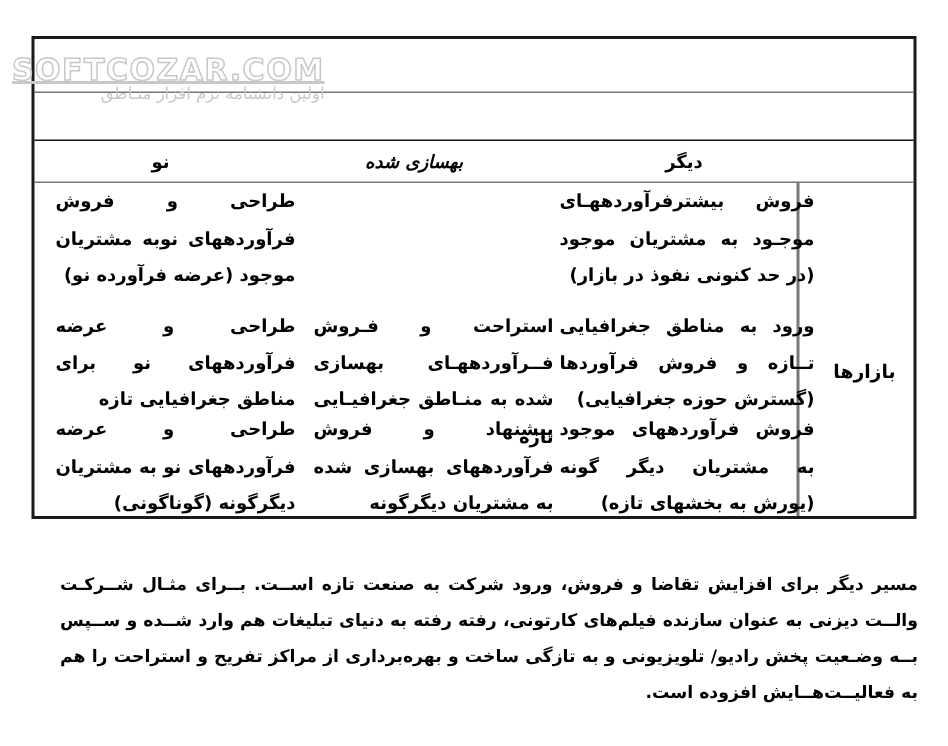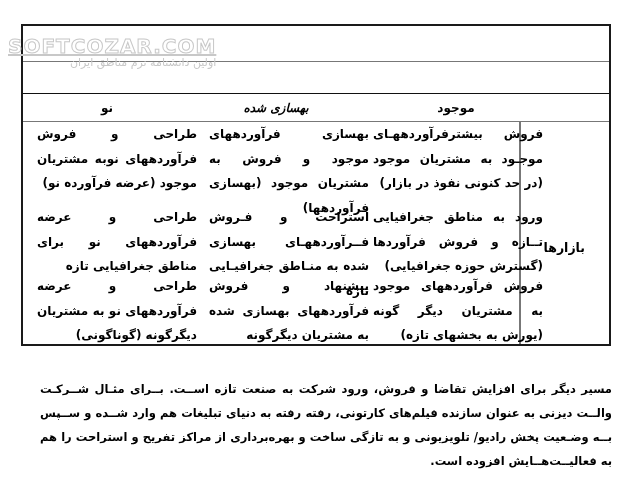--- a/index.html
+++ b/index.html
@@ -14,21 +14,21 @@
   .hrow { position: absolute; left: 0; right: 0; box-sizing: border-box; }
   .row-empty1 { top: 0; height: 36px; border-bottom: 1.5px solid #777; }
   .row-empty2 { top: 36px; height: 32px; border-bottom: 1.5px solid #111; }
   .row-head { top: 68px; height: 28px; border-bottom: 1.5px solid #777; }
   .head-cell {
     position: absolute; top: 0; height: 28px; line-height: 28px;
     font-weight: bold; font-size: 12px; text-align: center; direction: rtl;
   }
   .body-area { position: absolute; top: 96px; left: 0; right: 0; bottom: 0; }
   .label-col {
-    position: absolute; right: 16px; top: 0; bottom: 0; width: 74px;
+    position: absolute; right: 4px; top: 0; bottom: 0; width: 74px;
     border-left: 2px solid #777; box-sizing: border-box; padding-left: 22px;
   }
   .label-text {
     position: absolute; right: 8px; top: 118px; font-weight: bold; font-size: 12.5px;
     direction: rtl;
   }
   .cell {
     position: absolute; direction: rtl; text-align: justify; text-align-last: right;
     font-weight: bold; font-size: 12px; line-height: 24.5px; box-sizing: border-box;
   }
@@ -48,41 +48,40 @@
     text-align-last: right;
   }
 </style>
 </head>
 <body>
 
 <div class="table-wrap">
   <div class="hrow row-empty1"></div>
   <div class="hrow row-empty2"></div>
   <div class="hrow row-head">
-    <div class="head-cell" style="right:58px; width:190px;">موجود</div>
+    <div class="head-cell" style="right:58px; width:190px;">دیگر</div>
     <div class="head-cell" style="right:248px; width:170px;font-style:italic;">بهسازی شده</div>
     <div class="head-cell" style="right:418px; width:168px;">نو</div>
   </div>
   <div class="body-area">
     <div class="label-col">
       <span class="label-text">بازارها</span>
     </div>
 
     <div class="cell" style="right:66px; width:170px; top:0;">فروش بیشترفرآوردههـای موجـود به مشتریان موجود (در حد کنونی نفوذ در بازار)</div>
     <div class="cell" style="right:66px; width:170px; top:83px;">ورود به مناطق جغرافیایی تــازه و فروش فرآوردها (گسترش حوزه جغرافیایی)</div>
     <div class="cell" style="right:66px; width:170px; top:152px;">فروش فرآوردههای موجود به مشتریان دیگر گونه (یورش به بخشهای تازه)</div>
 
-    <div class="cell" style="right:240px; width:160px; top:0;">بهسازی فرآوردههای موجود و فروش به مشتریان موجود (بهسازی فرآوردهها)</div>
     <div class="cell" style="right:240px; width:160px; top:83px;">استراحت و فـروش فــرآوردههـای بهسازی شده به منـاطق جغرافیـایی تازه</div>
     <div class="cell" style="right:240px; width:160px; top:152px;">پیشنهاد و فروش فرآوردههای بهسازی شده به مشتریان دیگرگونه</div>
 
     <div class="cell" style="right:412px; width:160px; top:0;">طراحی و فروش فرآوردههای نوبه مشتریان موجود (عرضه فرآورده نو)</div>
     <div class="cell" style="right:412px; width:160px; top:83px;">طراحی و عرضه فرآوردههای نو برای مناطق جغرافیایی تازه</div>
     <div class="cell" style="right:412px; width:160px; top:152px;">طراحی و عرضه فرآوردههای نو به مشتریان دیگرگونه (گوناگونی)</div>
   </div>
 </div>
 
 <div class="watermark">
   <div class="wm-line1">SOFTCOZAR.COM</div>
-  <div class="wm-line2">اولین دانشنامه نرم مناطق ایران</div>
+  <div class="wm-line2">اولین دانشنامه نرم افزار منـاطق</div>
 </div>
 
 <div class="para">مسیر دیگر برای افزایش تقاضا و فروش، ورود شرکت به صنعت تازه اســت. بــرای مثـال شــرکـت والــت دیزنی به عنوان سازنده فیلم‌های کارتونی، رفته رفته به دنیای تبلیغات هم وارد شــده و ســپس بــه وضـعیت پخش رادیو/ تلویزیونی و به تازگی ساخت و بهره‌برداری از مراکز تفریح و استراحت را هم به فعالیــت‌هــایش افزوده است.</div>
 
 </body></html>

